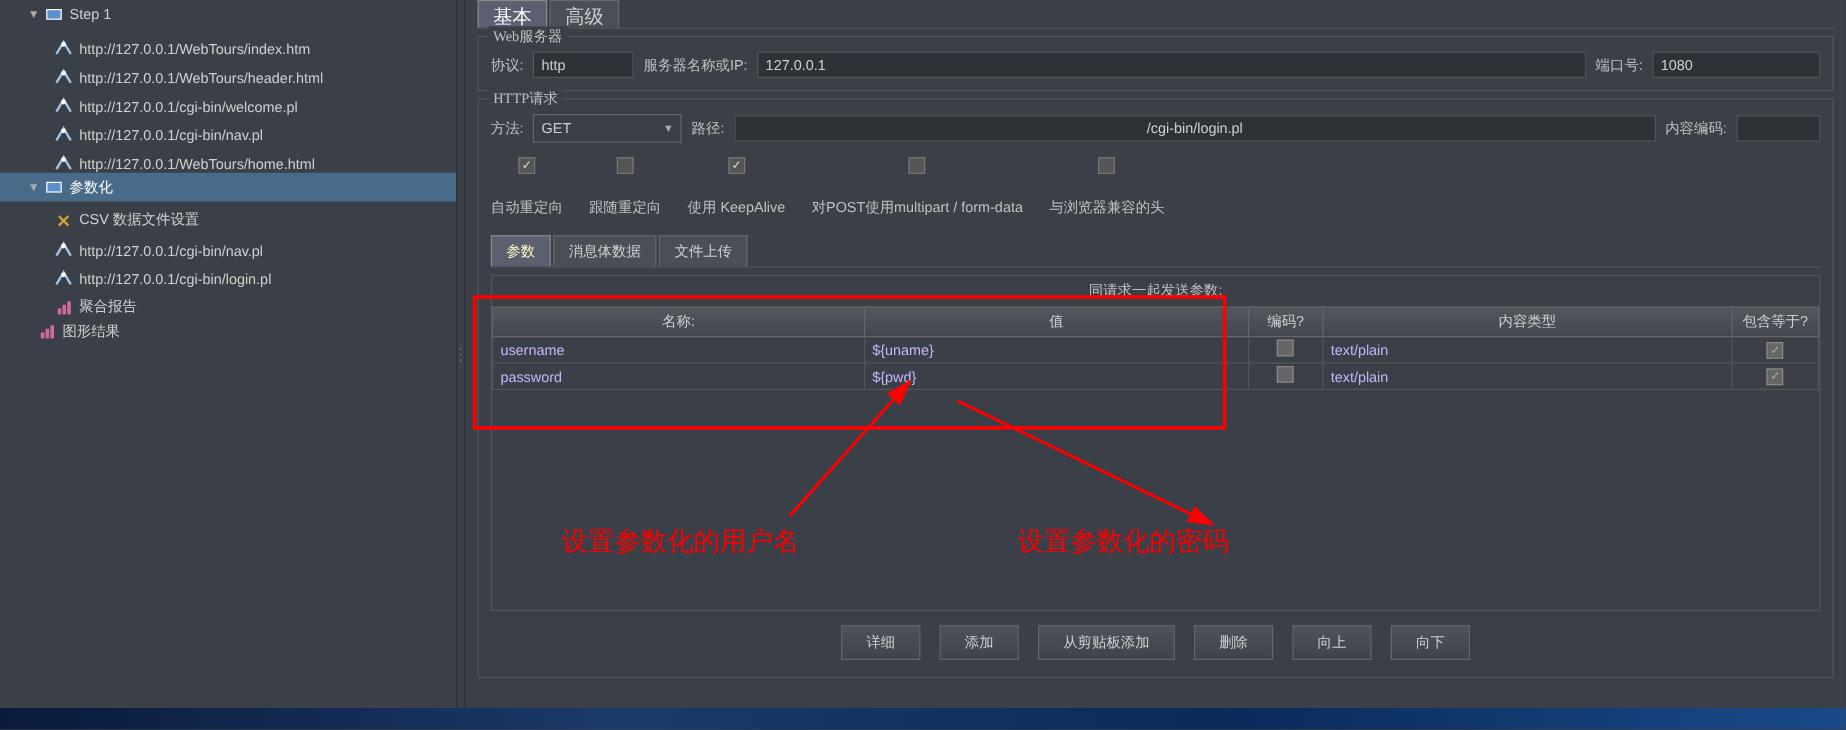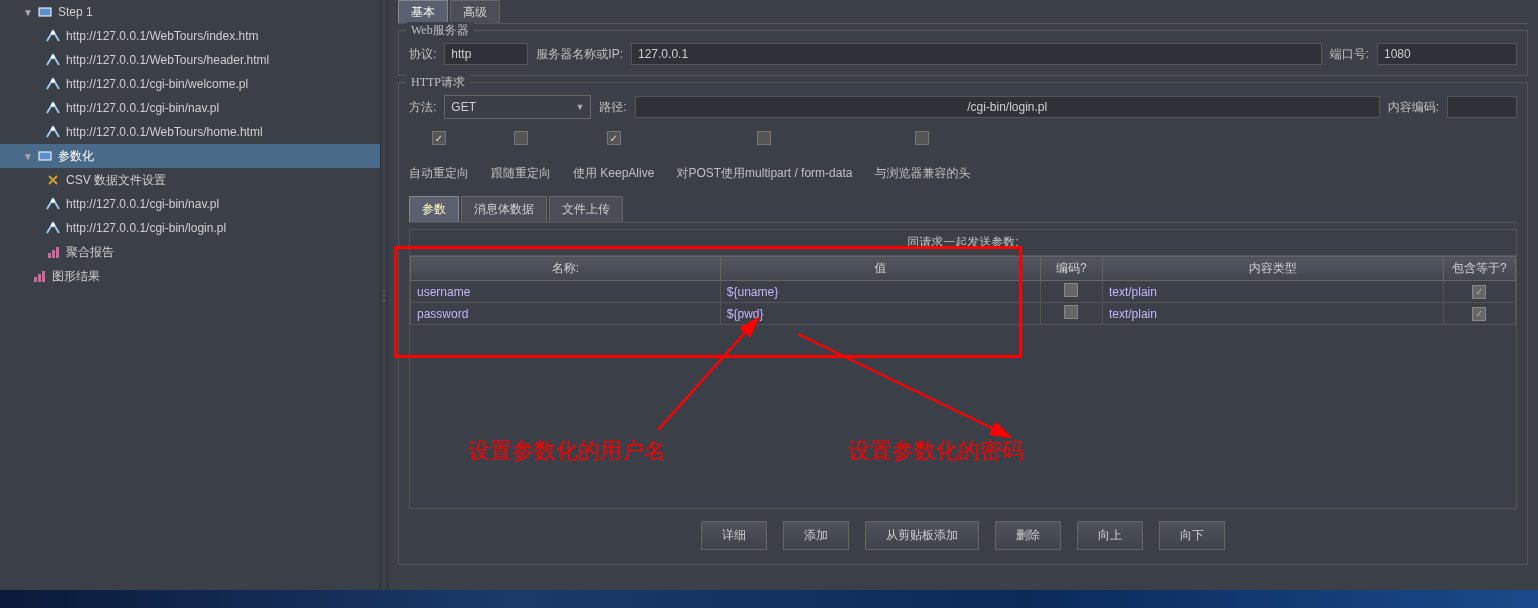--- a/index.html
+++ b/index.html
@@ -28,21 +28,21 @@
       display: flex;
       align-items: center;
       height: 24px;
       padding: 0 4px;
       cursor: pointer;
       color: #d0d0d0;
       white-space: nowrap;
     }
     .tree-item.selected { background: #4a6a8a; color: #fff; }
     .tree-indent-0 { padding-left: 22px; }
-    .tree-indent-1 { padding-left: 44px; }
+    .tree-indent-1 { padding-left: 44px; align-items: flex-end; }
     .tree-toggle {
       width: 12px;
       text-align: center;
       color: #aaa;
       font-size: 10px;
       margin-right: 2px;
     }
     .tree-icon {
       width: 18px;
       height: 16px;
@@ -77,21 +77,21 @@
     
     .tabs { display: flex; height: 24px; border-bottom: 1px solid #555; }
     .tab {
       padding: 3px 12px;
       background: #4a4e57;
       border: 1px solid #666;
       border-bottom: none;
       margin-right: 2px;
       cursor: pointer;
       color: #d0d0d0;
-      font-size: 12px;
+      font-size: 16px;
     }
     .tab.active { background: #5a6070; border-color: #888; color: #fff; }
     
     .group {
       border: 1px solid #555;
       margin-top: 6px;
       padding: 8px 10px 10px 10px;
       position: relative;
     }
     .group-title {
@@ -381,21 +381,21 @@
         <input class="input" style="flex: 1 1 0%;" value="127.0.0.1">
         <span class="label">端口号:</span>
         <input class="input" style="width: 140px;" value="1080">
       </div>
     </div>
 
     <div class="group" style="padding-bottom:14px">
       <div class="group-title">HTTP请求</div>
       <div class="row" style="">
         <span class="label">方法:</span>
-        <div class="select" style="width:147px">
+        <div class="select" style="width:124px">
           <span>GET</span>
         </div>
         <span class="label">路径:</span>
         <input class="input" style="flex: 1 1 0%; text-align: center;" value="/cgi-bin/login.pl">
         <span class="label">内容编码:</span>
         <input class="input" style="width: 70px;" value="">
       </div>
       <div class="checkbox-row">
         <label class="checkbox">
           <span class="checkbox-box checked"></span>

